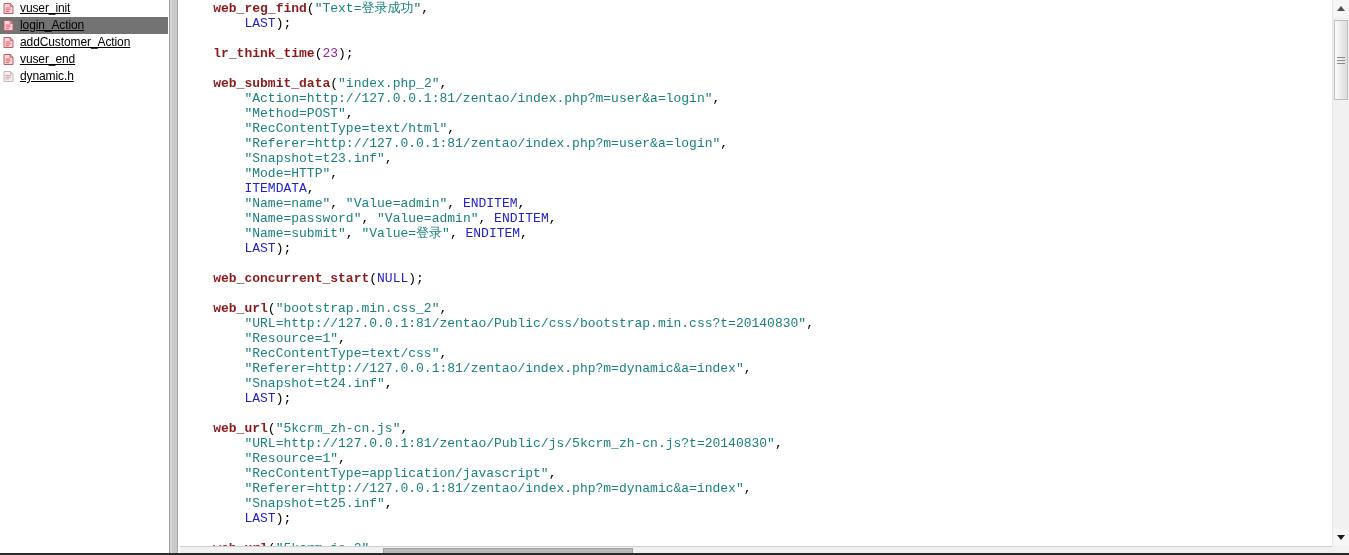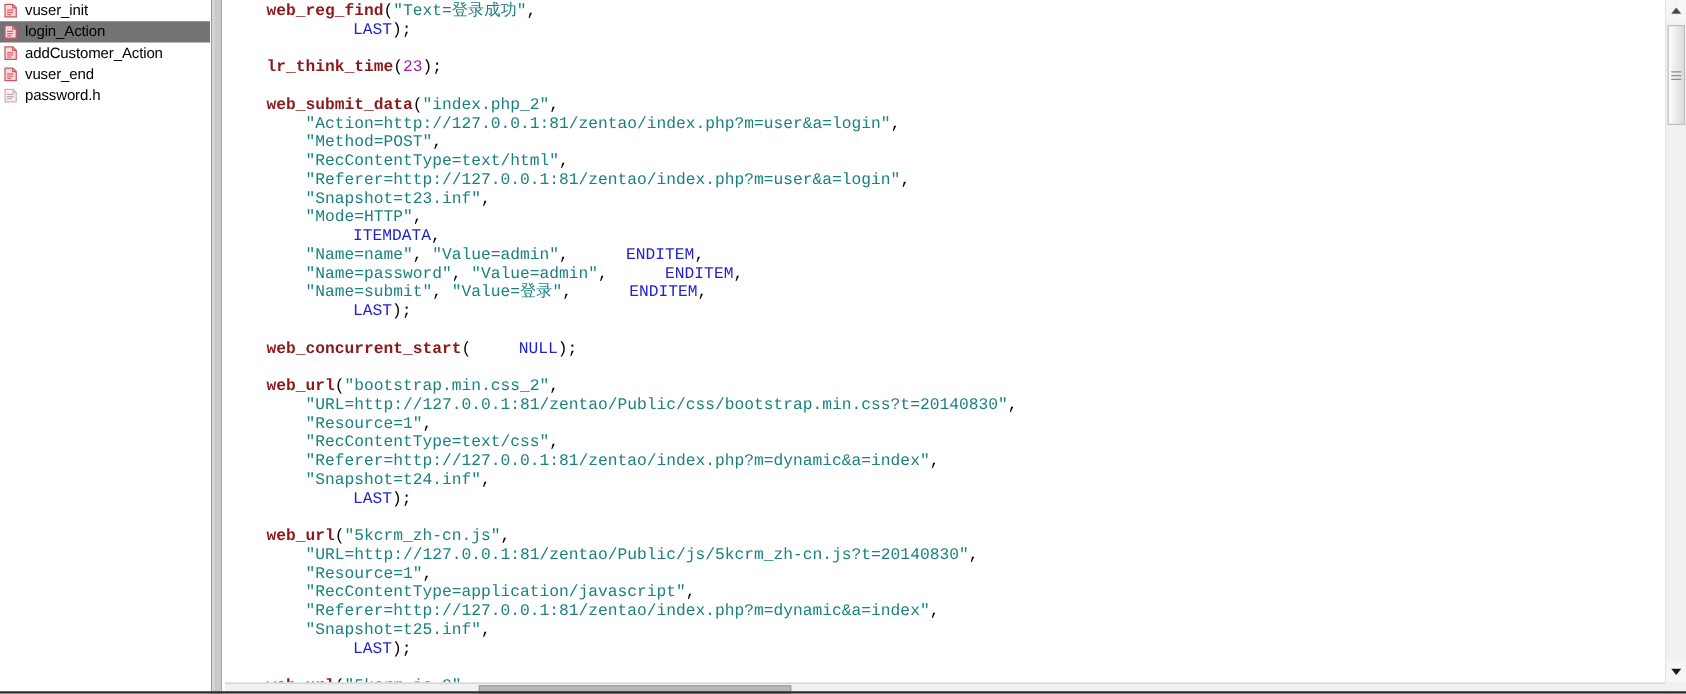--- a/index.html
+++ b/index.html
@@ -23,20 +23,21 @@
   }
 
   
   #tree-panel {
     width: 168px;
     height: 481px;
     background: #ffffff;
     overflow: hidden;
     padding: 0;
     flex: 0 0 168px;
+    text-decoration: underline;
   }
   .tree-item {
     display: flex;
     align-items: center;
     height: 17px;
     padding-left: 2px;
     font-size: 12px;
     color: #000000;
     white-space: nowrap;
     font-family: "Liberation Sans", sans-serif;
@@ -95,21 +96,21 @@
     font-size: 13px;
     line-height: 15px;
     white-space: pre;
     color: #000000;
     padding: 1px 0 0 2px;
     letter-spacing: 0px;
   }
   .ln { height: 15px; }
   .fn    { color: #8b1a1a; font-weight: bold; }
   .str   { color: #1a8080; }
-  .kw    { color: #2222cc; margin-left: 38px; }
+  .kw    { color: #2222cc; }
   .num   { color: #a21caf; }
   .punct { color: #000000; }
 
   
   #vscroll {
     position: absolute;
     right: 0;
     top: 0;
     width: 17px;
     bottom: 0;
@@ -241,21 +242,21 @@
           <span class="tlabel">vuser_end</span>
         </div>
         <div class="tree-item">
           <span class="ticon">
             <svg width="13" height="13" viewBox="0 0 13 13">
               <path d="M2 1.5 L8.5 1.5 L11 4 L11 11.5 L2 11.5 Z" fill="#f7eef0" stroke="#cbb6ba" stroke-width="1"></path>
               <path d="M8.5 1.5 L8.5 4 L11 4" fill="none" stroke="#cbb6ba" stroke-width="1"></path>
               <path d="M3.5 5.5 H9 M3.5 7.2 H9 M3.5 8.9 H7.5" stroke="#c6a9ae" stroke-width="1"></path>
             </svg>
           </span>
-          <span class="tlabel">password.h</span>
+          <span class="tlabel">dynamic.h</span>
         </div>
       </div>
   </div>
 
   <div id="splitter"></div>
 
   <div id="editor-wrap">
 
     <div id="code-area">
       <div id="code"><div class="ln"><span class="punct">    </span><span class="fn">web_reg_find</span><span class="punct">(</span><span class="str">"Text=登录成功"</span><span class="punct">,</span></div><div class="ln"><span class="punct">        </span><span class="kw">LAST</span><span class="punct">);</span></div><div class="ln">&nbsp;</div><div class="ln"><span class="punct">    </span><span class="fn">lr_think_time</span><span class="punct">(</span><span class="num">23</span><span class="punct">);</span></div><div class="ln">&nbsp;</div><div class="ln"><span class="punct">    </span><span class="fn">web_submit_data</span><span class="punct">(</span><span class="str">"index.php_2"</span><span class="punct">,</span></div><div class="ln"><span class="punct">        </span><span class="str">"Action=http://127.0.0.1:81/zentao/index.php?m=user&amp;a=login"</span><span class="punct">,</span></div><div class="ln"><span class="punct">        </span><span class="str">"Method=POST"</span><span class="punct">,</span></div><div class="ln"><span class="punct">        </span><span class="str">"RecContentType=text/html"</span><span class="punct">,</span></div><div class="ln"><span class="punct">        </span><span class="str">"Referer=http://127.0.0.1:81/zentao/index.php?m=user&amp;a=login"</span><span class="punct">,</span></div><div class="ln"><span class="punct">        </span><span class="str">"Snapshot=t23.inf"</span><span class="punct">,</span></div><div class="ln"><span class="punct">        </span><span class="str">"Mode=HTTP"</span><span class="punct">,</span></div><div class="ln"><span class="punct">        </span><span class="kw">ITEMDATA</span><span class="punct">,</span></div><div class="ln"><span class="punct">        </span><span class="str">"Name=name"</span><span class="punct">, </span><span class="str">"Value=admin"</span><span class="punct">, </span><span class="kw">ENDITEM</span><span class="punct">,</span></div><div class="ln"><span class="punct">        </span><span class="str">"Name=password"</span><span class="punct">, </span><span class="str">"Value=admin"</span><span class="punct">, </span><span class="kw">ENDITEM</span><span class="punct">,</span></div><div class="ln"><span class="punct">        </span><span class="str">"Name=submit"</span><span class="punct">, </span><span class="str">"Value=登录"</span><span class="punct">, </span><span class="kw">ENDITEM</span><span class="punct">,</span></div><div class="ln"><span class="punct">        </span><span class="kw">LAST</span><span class="punct">);</span></div><div class="ln">&nbsp;</div><div class="ln"><span class="punct">    </span><span class="fn">web_concurrent_start</span><span class="punct">(</span><span class="kw">NULL</span><span class="punct">);</span></div><div class="ln">&nbsp;</div><div class="ln"><span class="punct">    </span><span class="fn">web_url</span><span class="punct">(</span><span class="str">"bootstrap.min.css_2"</span><span class="punct">,</span></div><div class="ln"><span class="punct">        </span><span class="str">"URL=http://127.0.0.1:81/zentao/Public/css/bootstrap.min.css?t=20140830"</span><span class="punct">,</span></div><div class="ln"><span class="punct">        </span><span class="str">"Resource=1"</span><span class="punct">,</span></div><div class="ln"><span class="punct">        </span><span class="str">"RecContentType=text/css"</span><span class="punct">,</span></div><div class="ln"><span class="punct">        </span><span class="str">"Referer=http://127.0.0.1:81/zentao/index.php?m=dynamic&amp;a=index"</span><span class="punct">,</span></div><div class="ln"><span class="punct">        </span><span class="str">"Snapshot=t24.inf"</span><span class="punct">,</span></div><div class="ln"><span class="punct">        </span><span class="kw">LAST</span><span class="punct">);</span></div><div class="ln">&nbsp;</div><div class="ln"><span class="punct">    </span><span class="fn">web_url</span><span class="punct">(</span><span class="str">"5kcrm_zh-cn.js"</span><span class="punct">,</span></div><div class="ln"><span class="punct">        </span><span class="str">"URL=http://127.0.0.1:81/zentao/Public/js/5kcrm_zh-cn.js?t=20140830"</span><span class="punct">,</span></div><div class="ln"><span class="punct">        </span><span class="str">"Resource=1"</span><span class="punct">,</span></div><div class="ln"><span class="punct">        </span><span class="str">"RecContentType=application/javascript"</span><span class="punct">,</span></div><div class="ln"><span class="punct">        </span><span class="str">"Referer=http://127.0.0.1:81/zentao/index.php?m=dynamic&amp;a=index"</span><span class="punct">,</span></div><div class="ln"><span class="punct">        </span><span class="str">"Snapshot=t25.inf"</span><span class="punct">,</span></div><div class="ln"><span class="punct">        </span><span class="kw">LAST</span><span class="punct">);</span></div><div class="ln">&nbsp;</div><div class="ln"><span class="punct">    </span><span class="fn">web_url</span><span class="punct">(</span><span class="str">"5kcrm.js_2"</span></div></div>

